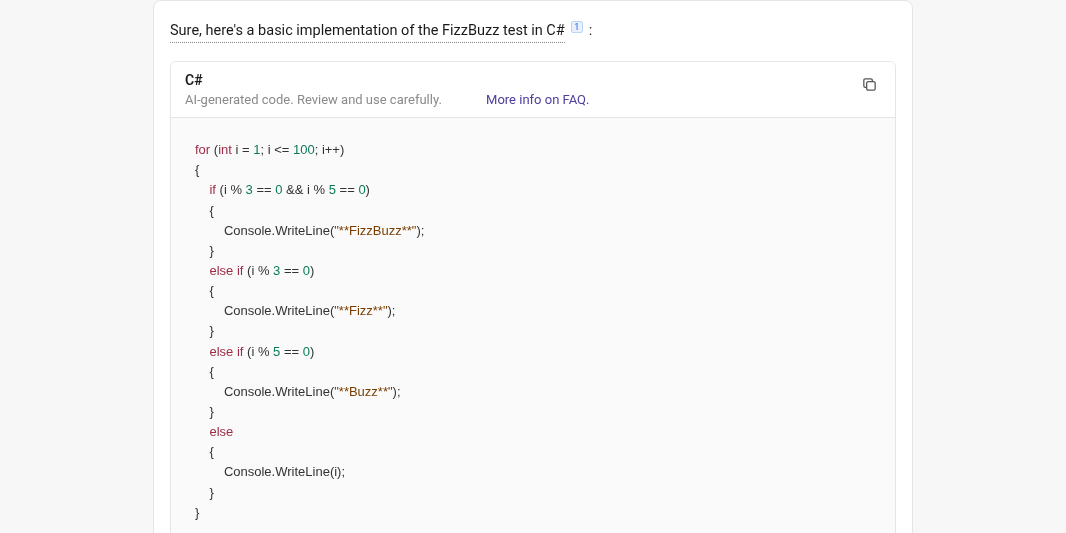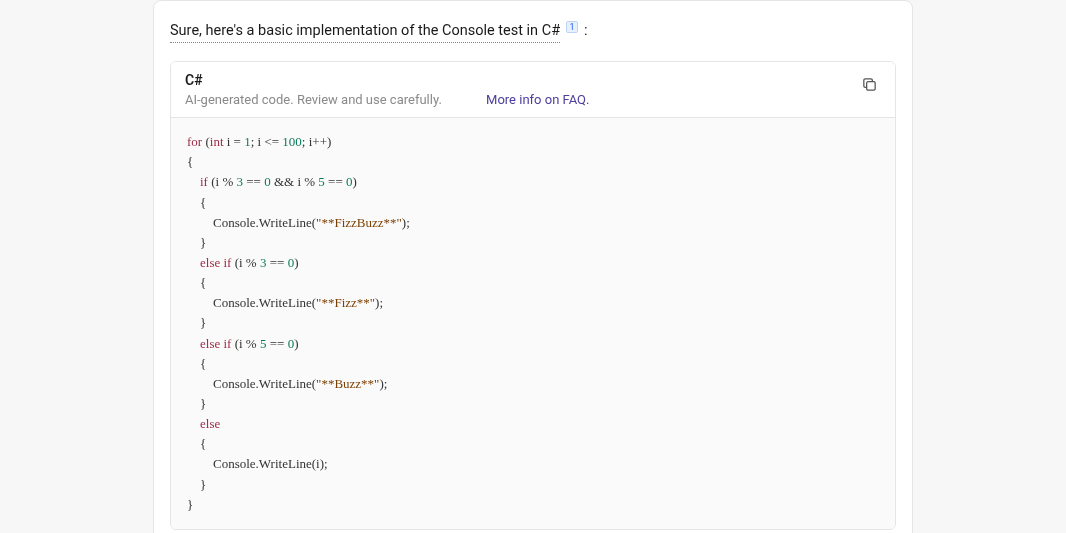--- a/index.html
+++ b/index.html
@@ -102,36 +102,36 @@
     .code-body {
       background: #fafafa;
       padding: 14px 16px;
       font-family: 'SFMono-Regular', Consolas, 'Liberation Mono', Menlo, monospace;
       font-size: 13px;
       line-height: 1.55;
       color: #333;
       overflow-x: auto;
     }
     .code-body pre {
-      margin: 0;
-      font-family: Liberation Serif, serif;
+      margin: 8px;
+      font-family: Liberation Sans, sans-serif;
     }
     .tok-keyword { color: #9d2c47; }
     .tok-type { color: #9d2c47; }
     .tok-number { color: #0b7a5a; }
     .tok-string { color: #7a3e00; }
     .tok-punct { color: #333; }
     .tok-ident { color: #333; }
   </style>
 </head>
 <body>
 
 <div class="card">
   <div class="intro-line">
-    <span class="intro-text">Sure, here's a basic implementation of the Console test in C#</span>
+    <span class="intro-text">Sure, here's a basic implementation of the FizzBuzz test in C#</span>
     <span class="footnote-ref">1</span>
     <span class="colon">:</span>
   </div>
 
   <div class="code-block">
     <div class="code-header">
       <div class="code-lang">C#</div>
       <div class="code-warning">
         <span>AI-generated code. Review and use carefully. </span><a href="#" class="code-warning-link">More info on FAQ.</a>
       </div>

